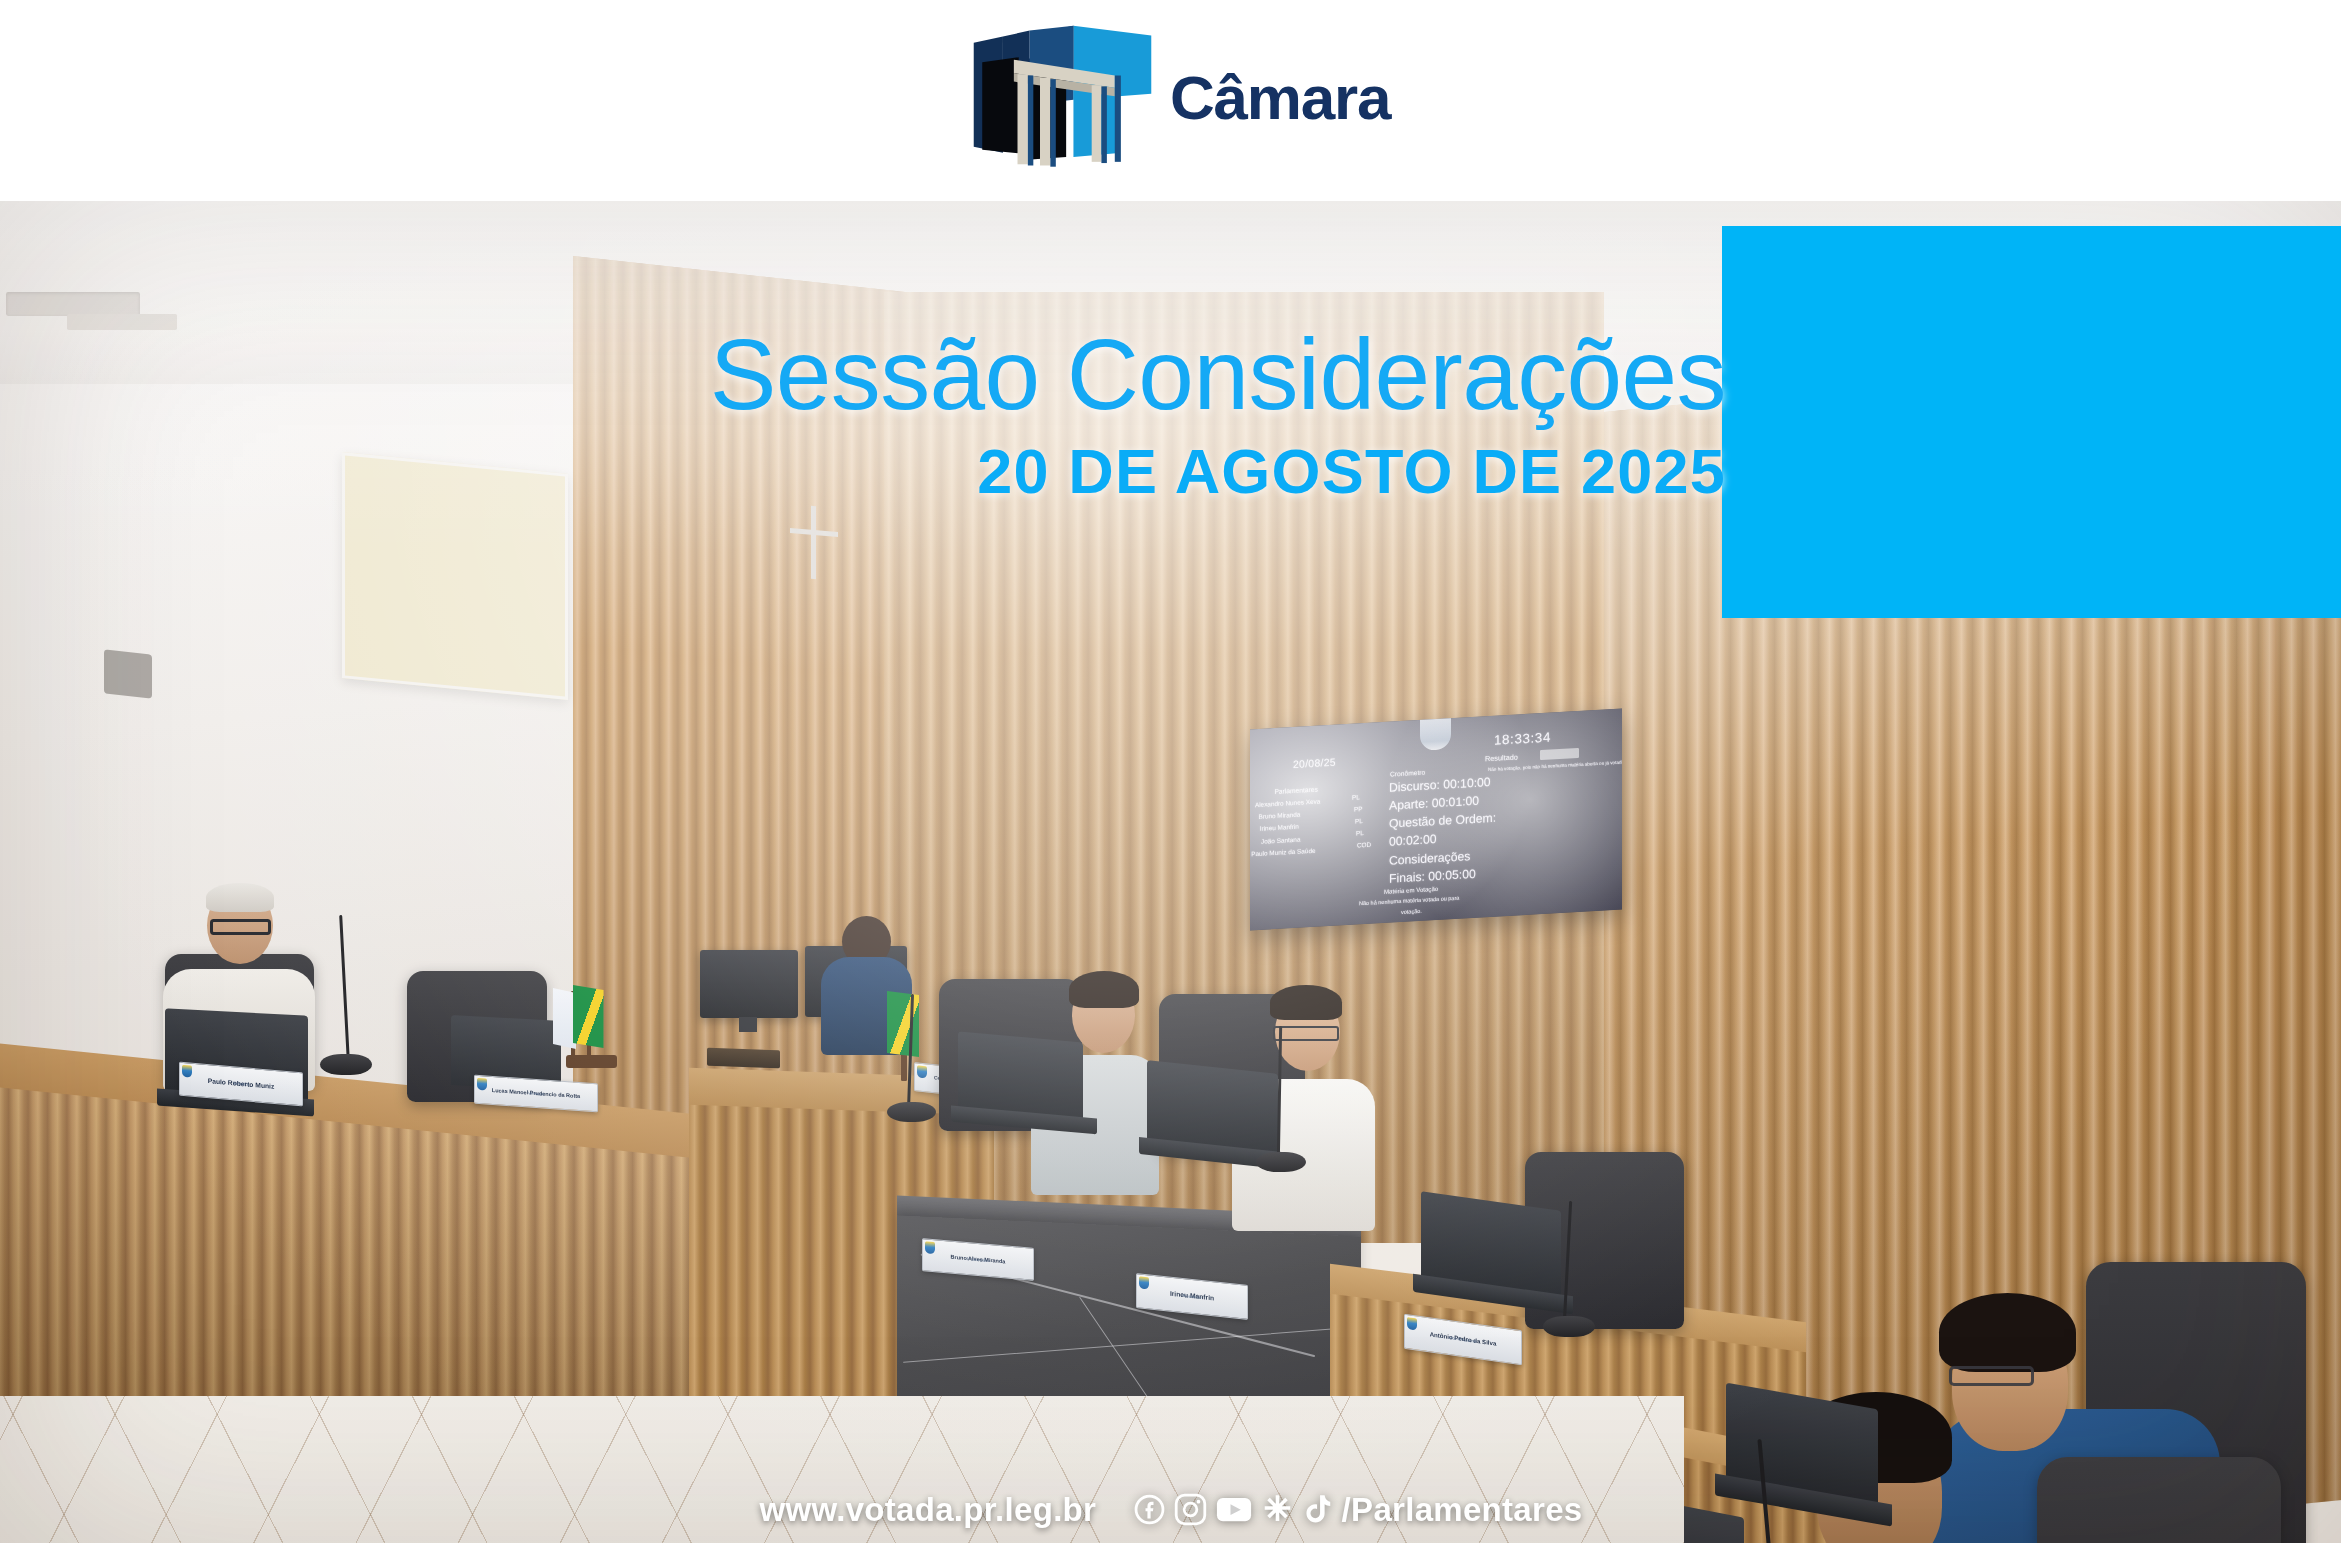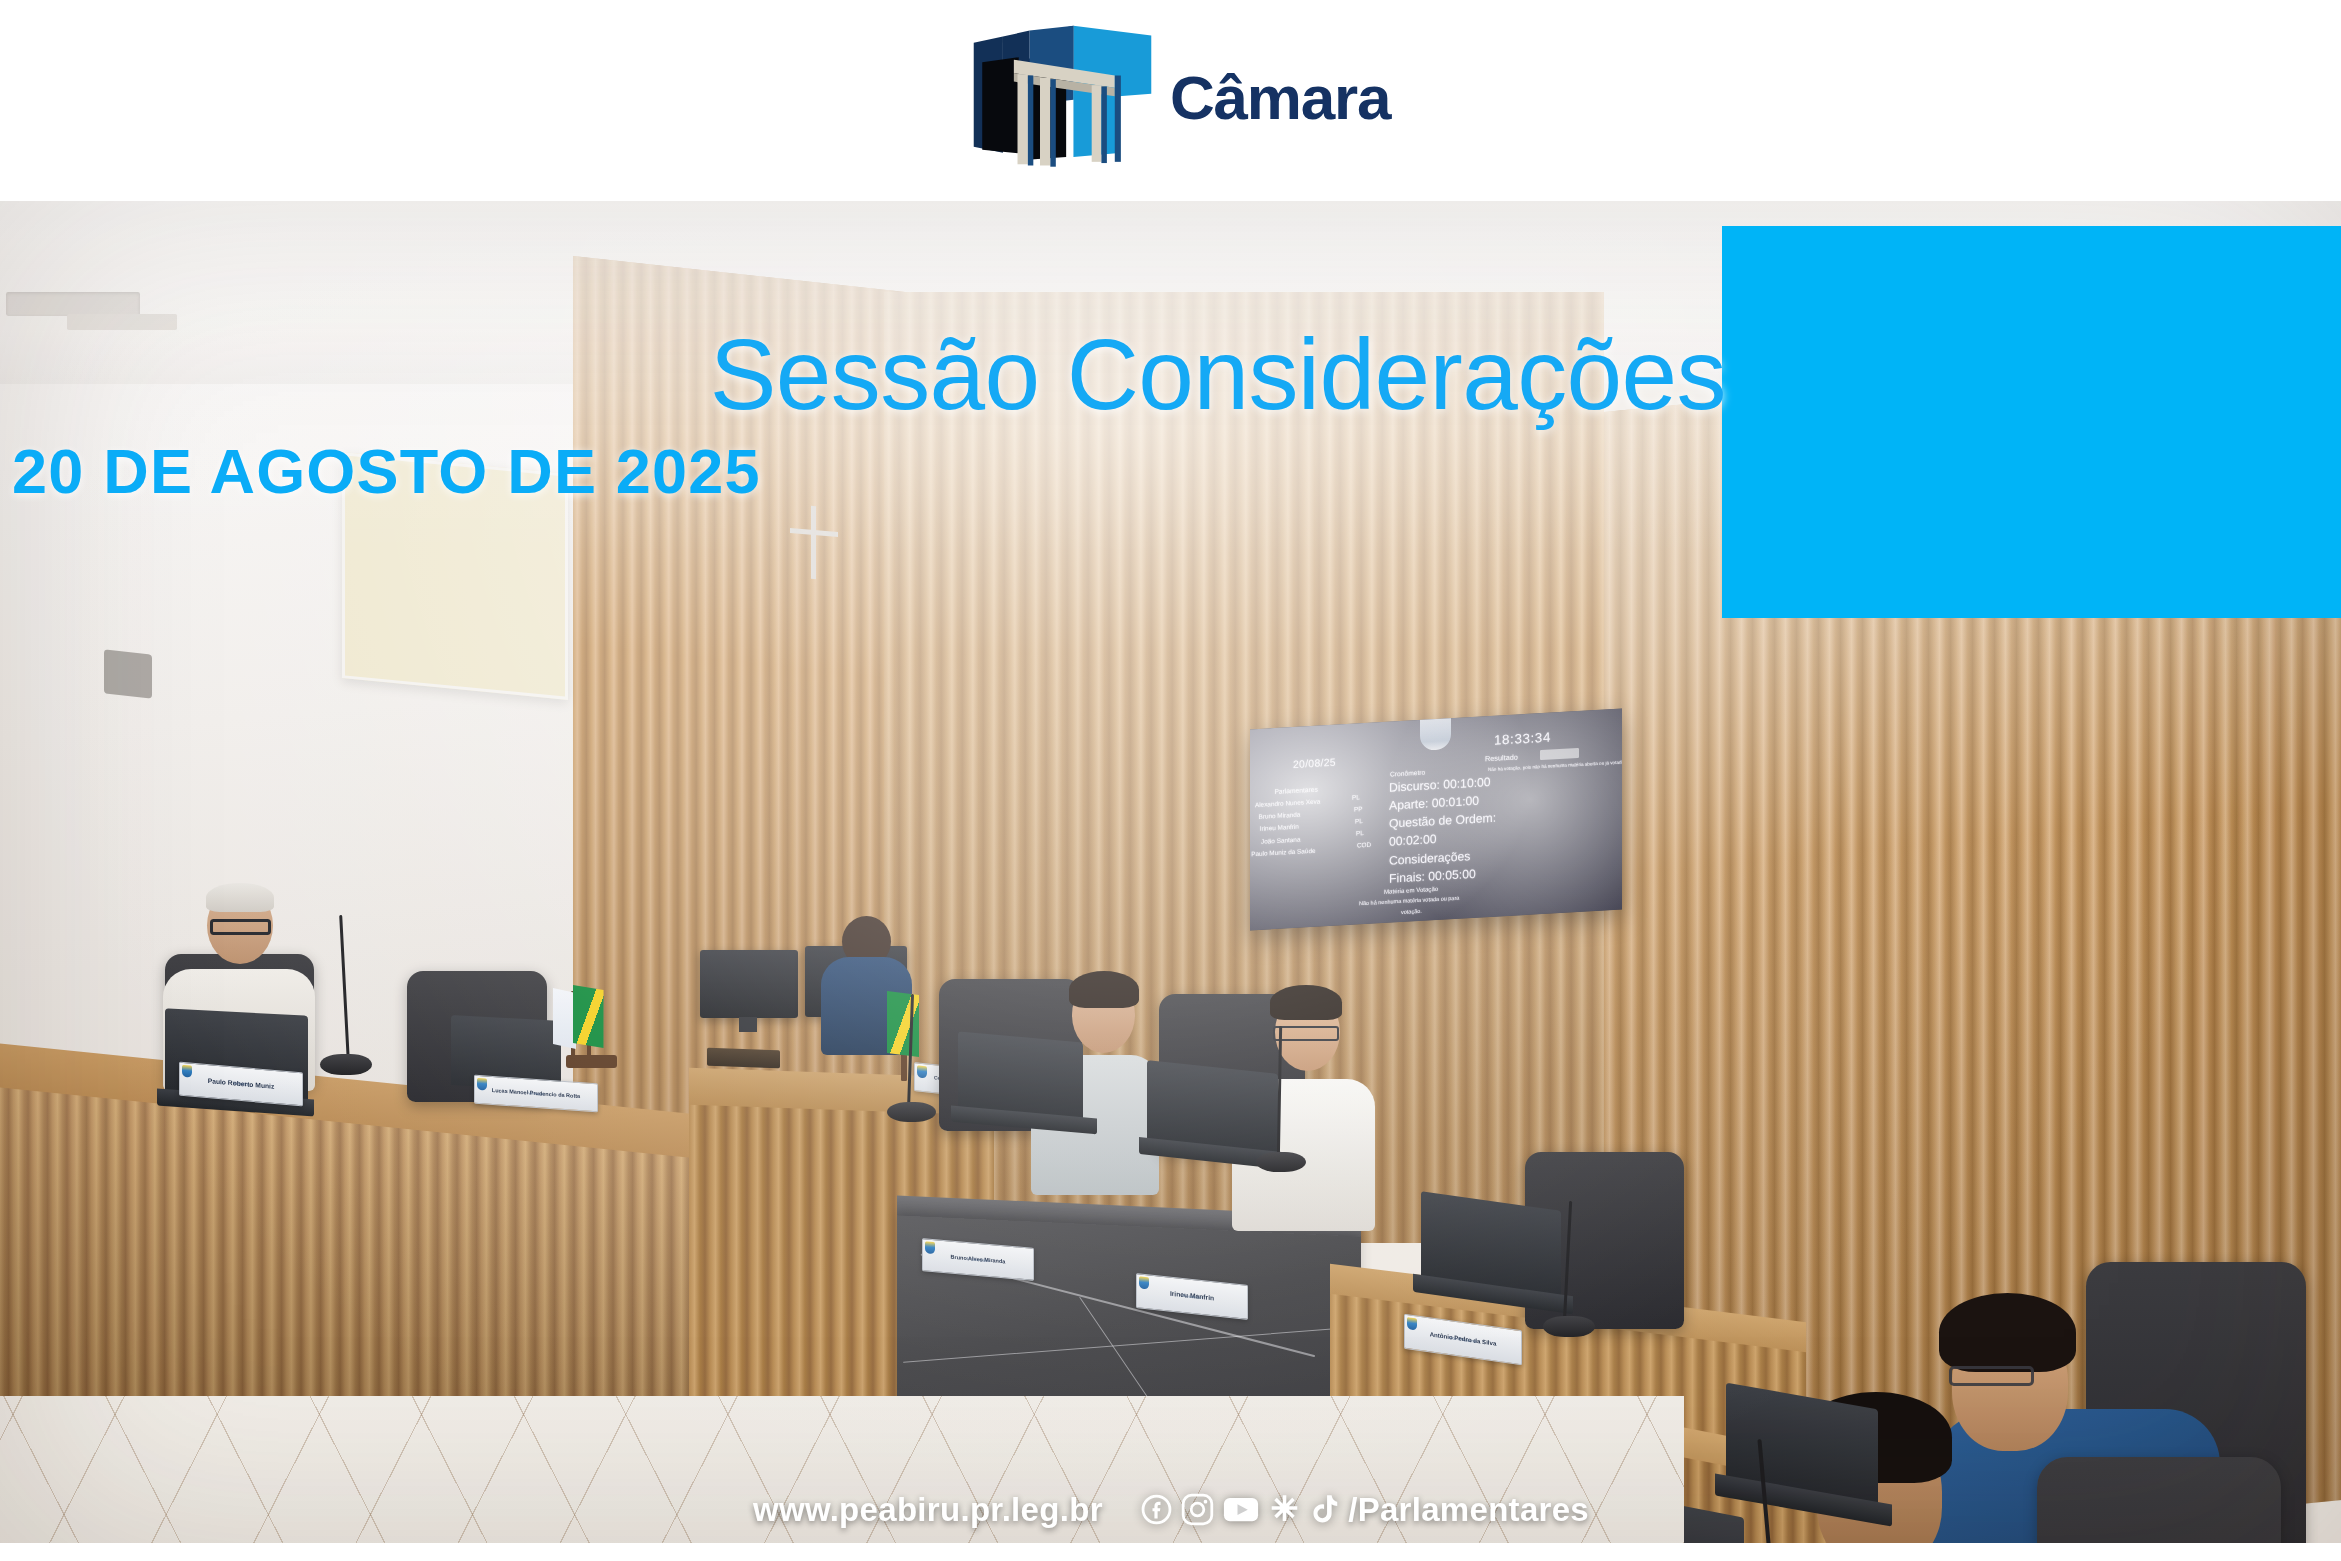--- a/index.html
+++ b/index.html
@@ -161,21 +161,21 @@
   .logo-mark{width:183px;height:152px;position:relative;}
   .logo-text{display:flex;flex-direction:column;line-height:.86;align-items:flex-end;}
   .logo-l1{font-size:62px;font-weight:bold;color:#153263;letter-spacing:-1.2px;}
   .logo-l2{font-size:62px;font-weight:bold;color:#153263;letter-spacing:-1.2px;}
   .logo-l2 .thin{font-weight:400;}
 
   
   .title{position:absolute;left:0;top:324px;width:1726px;text-align:right;
     font-size:100px;font-weight:400;color:#15A9F5;letter-spacing:-0.6px;line-height:1;
     text-shadow:0 2.4px 9.8px rgba(255,255,255,.85);}
-  .subtitle{position:absolute;left:12px;top:440px;width:1726px;text-align:left;
+  .subtitle{position:absolute;left:0;top:440px;width:1726px;text-align:right;
     font-size:63px;font-weight:bold;color:#0AACF7;letter-spacing:1.2px;line-height:1;
     text-shadow:0 2.4px 8.5px rgba(255,255,255,.8);}
 
   
   .blue-block{position:absolute;left:1722px;top:226px;width:620px;height:392px;background:#00B4F7;}
 
   
   .footer{position:absolute;left:0;top:1476px;width:2342px;height:67px;
     display:flex;align-items:center;justify-content:center;gap:37px;}
   .site{font-size:33px;font-weight:bold;color:#fff;letter-spacing:0.3px;
@@ -414,21 +414,21 @@
       <div class="logo-text">
         <div class="logo-l1">Câmara</div>
       </div>
     </div>
   </div>
 
   <div class="title">Sessão Considerações</div>
   <div class="subtitle">20 DE AGOSTO DE 2025</div>
 
   <div class="footer">
-    <div class="site">www.peabiru.pr.leg.br</div>
+    <div class="site">www.votada.pr.leg.br</div>
     <div class="social">
       <span>
         <svg width="33" height="33" viewBox="0 0 24 24" fill="#fff">
             <path d="M12 1.2A10.8 10.8 0 1 0 12 22.8 10.8 10.8 0 0 0 12 1.2zm0 2a8.8 8.8 0 1 1 0 17.6A8.8 8.8 0 0 1 12 3.2zm1.6 3.1c-1.9 0-3.1 1.15-3.1 3.25V11H9.1v2.2h1.4v5.3h2.3v-5.3h1.7l.3-2.2h-2v-1.2c0-.64.18-1.07 1.1-1.07h1V6.4c-.17-.02-.77-.1-1.3-.1z"></path>
           </svg>
       </span>
       <span>
         <svg width="33" height="33" viewBox="0 0 24 24" fill="none">
             <rect x="1.6" y="1.6" width="20.8" height="20.8" rx="6.2" stroke="#fff" stroke-width="2"></rect>
             <circle cx="12" cy="12" r="4.6" stroke="#fff" stroke-width="2"></circle>

